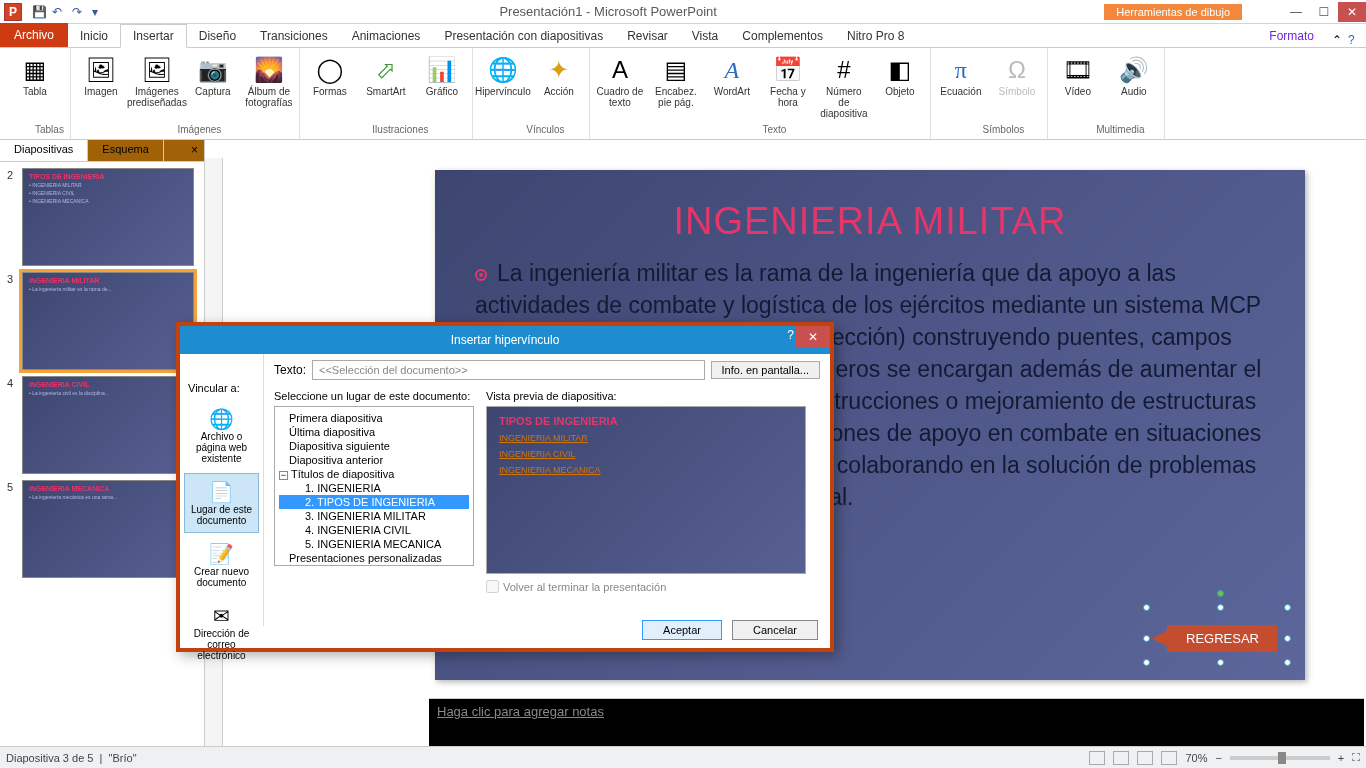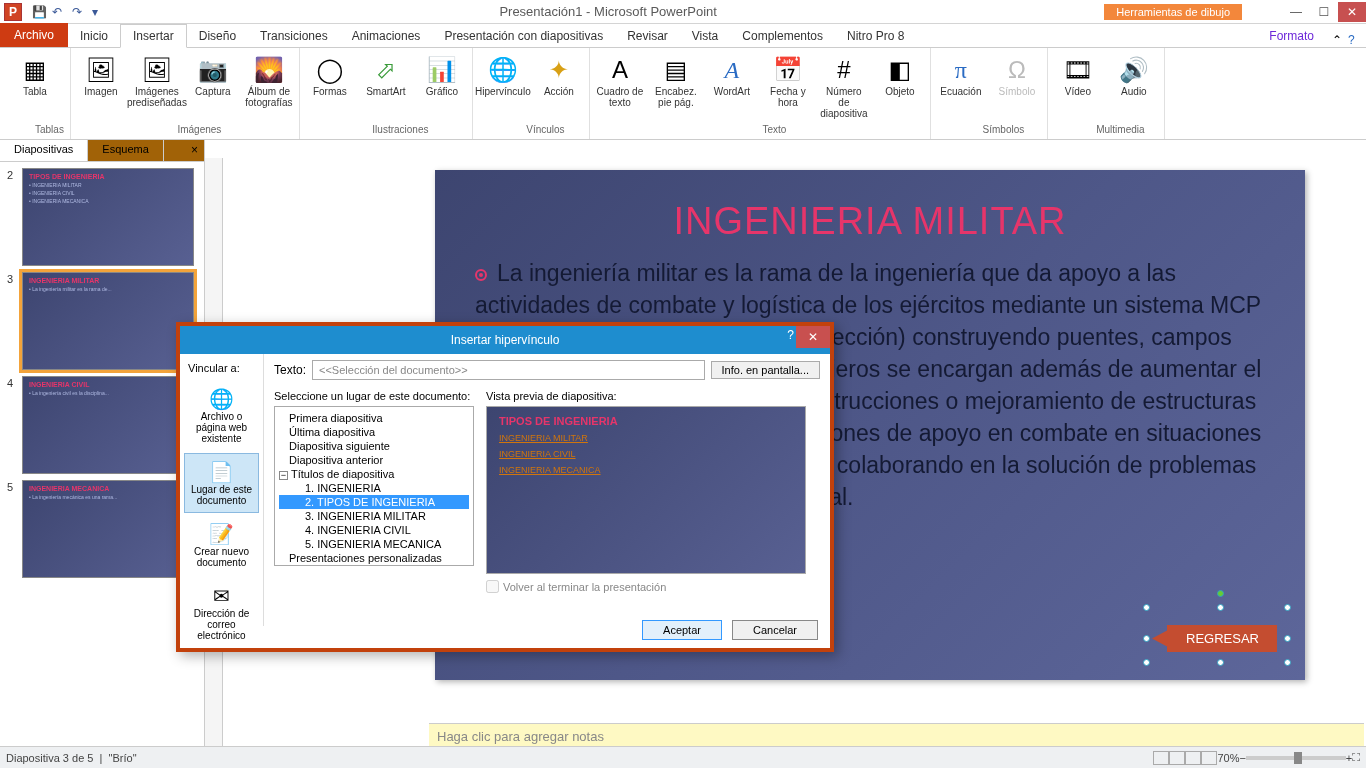--- a/index.html
+++ b/index.html
@@ -51,37 +51,37 @@
   .slide-canvas { position:absolute; left:230px; top:30px; width:870px; height:510px; background:linear-gradient(135deg,#3d4570 0%,#4e5788 50%,#5d669a 100%); box-shadow:2px 2px 6px rgba(0,0,0,.3); padding:30px 40px; color:#d8dae8; }
   .slide-title { color:#e6356a; font-size:38px; text-align:center; font-family:"Century Gothic",sans-serif; letter-spacing:1px; }
   .slide-body { font-size:23px; line-height:32px; margin-top:14px; font-family:"Century Gothic",sans-serif; color:#141a34; }
   .bullet-ring { display:inline-block; width:12px; height:12px; border:2px solid #e6356a; border-radius:50%; margin-right:10px; position:relative; }
   .bullet-ring::after { content:""; position:absolute; width:4px; height:4px; background:#e6356a; border-radius:50%; top:2px; left:2px; }
   .regresar { position:absolute; right:28px; bottom:28px; background:#c44d30; color:#fff; padding:6px 18px 6px 34px; font-size:13px; clip-path: polygon(12% 0, 100% 0, 100% 100%, 12% 100%, 12% 80%, 0 50%, 12% 20%); }
   .sel-handles { position:absolute; right:18px; bottom:18px; width:140px; height:54px; }
   .hnd { position:absolute; width:7px; height:7px; background:#fff; border:1px solid #30a0c0; border-radius:50%; }
 
   
-  .notes { position:absolute; left:224px; right:2px; bottom:0; height:23px; border-top:1px solid #ccc; padding:5px 8px; color:#888; font-size:13px; background:#fef9c3; }
+  .notes { position:absolute; left:224px; right:2px; bottom:0; height:48px; border-top:1px solid #ccc; padding:5px 8px; color:#888; font-size:13px; background:#000000;text-decoration:underline; }
 
   
   .statusbar { position:absolute; bottom:0; left:0; right:0; height:22px; background:#eef0f2; border-top:1px solid #ccc; display:flex; align-items:center; font-size:11px; color:#444; padding:0 6px; justify-content:space-between;text-align:right; }
-  .status-right { display:flex; align-items:center; }
+  .status-right { display:flex; align-items:center; gap:8px; }
   .viewbtn { width:16px; height:14px; border:1px solid #aaa; }
   .zoom-slider { width:100px; height:4px; background:#ccc; position:relative; }
   .zoom-thumb { position:absolute; width:8px; height:12px; background:#888; top:-4px; left:48px; }
 
   
   .dialog { position:absolute; left:176px; top:322px; width:658px; height:330px; background:#fff; border:4px solid #c2410c; box-shadow:4px 4px 12px rgba(0,0,0,.3); }
   .dlg-title { background:#1e8dcf; height:28px; display:flex; align-items:center; justify-content:center; color:#fff; font-size:12px; position:relative; }
   .dlg-close { position:absolute; right:0; top:0; width:34px; height:22px; background:#c8504f; color:#fff; display:flex; align-items:center; justify-content:center; }
   .dlg-help { position:absolute; right:36px; top:2px; color:#fff; font-size:12px; }
   .dlg-body { display:flex; height:272px; }
   .link-col { width:84px; border-right:1px solid #ddd; padding:4px 2px; }
-  .link-lbl { font-size:11px; padding:4px 6px; }
+  .link-lbl { font-size:11px; padding:4px 6px;margin-top:20px; }
   .link-opt { text-align:center; padding:6px 2px; font-size:10px; cursor:pointer; border:1px solid transparent; margin:2px; }
   .link-opt.sel { background:#cde6f7; border:1px solid #8ab9e0; }
   .link-opt .li-ico { font-size:20px; display:block; }
   .mid-col { flex:1; padding:6px 10px; }
   .row { display:flex; align-items:center; gap:6px; margin-bottom:6px; }
   .txt-field { flex:1; border:1px solid #aaa; height:20px; padding:0 6px; color:#888; font-size:11px; }
   .info-btn { border:1px solid #aaa; background:#f0f0f0; padding:2px 10px; font-size:11px; }
   .sect-lbl { font-size:11px; margin:4px 0; }
   .cols2 { display:flex; gap:12px; }
   .tree { border:1px solid #aaa; width:200px; height:160px; padding:4px; font-size:11px; overflow:auto; }

